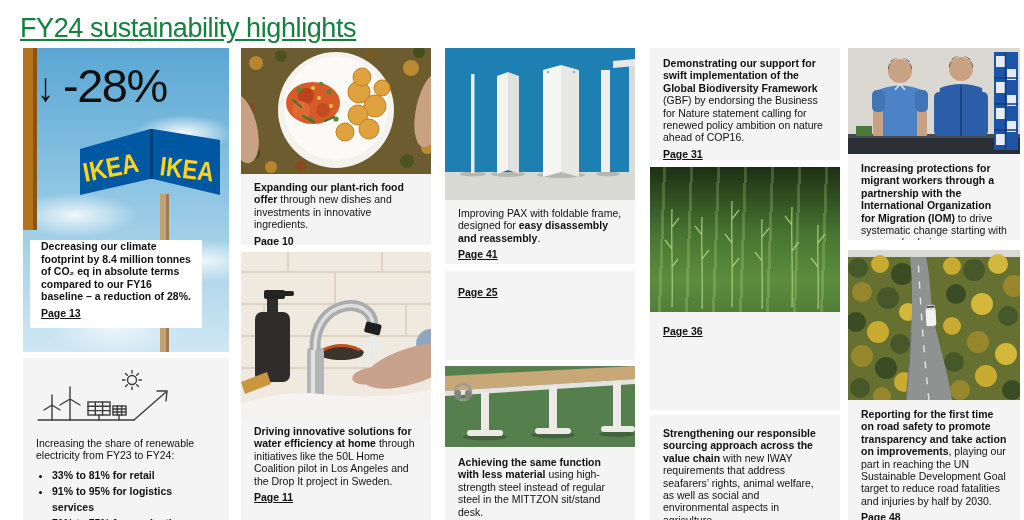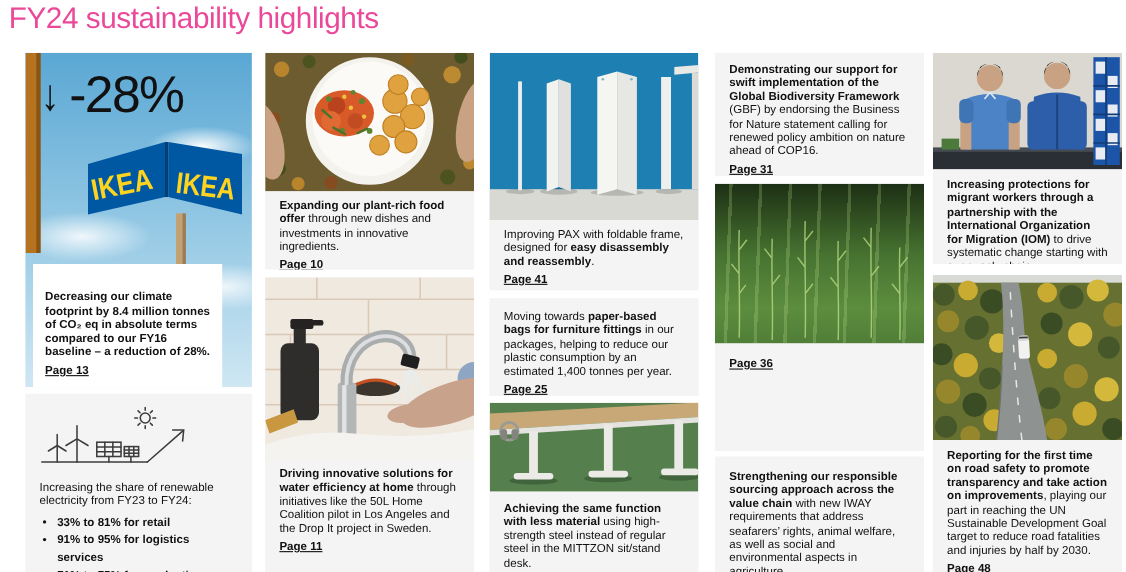--- a/index.html
+++ b/index.html
@@ -4,22 +4,22 @@
 <style>
   * { box-sizing: border-box; }
   html, body { margin: 0; padding: 0; }
   body {
     width: 1024px; height: 520px; overflow: hidden; position: relative;
     background: #ffffff; color: #111;
     font-family: "Liberation Sans", sans-serif;
   }
   svg text { font-family: "Liberation Sans", sans-serif; }
   .title {
-    position: absolute; left: 8px; top: 1px; margin: 0;
-    font-size: 27px; font-weight: 400; letter-spacing: -0.4px; color: #ec4899;
+    position: absolute; left: 8px; top: 1px; margin: 12px;
+    font-size: 27px; font-weight: 400; letter-spacing: -0.4px; color: #15803d; text-decoration: underline;
   }
   .col { position: absolute; top: 48px; display: flex; flex-direction: column; }
   #col1 { left: 23px;  width: 206px; }
   #col2 { left: 241px; width: 190px; }
   #col3 { left: 445px; width: 190px; }
   #col4 { left: 650px; width: 190px; }
   #col5 { left: 848px; width: 172px; }
   .card { background: #f4f4f4; position: relative; overflow: hidden; flex: none; }
   .photo { position: relative; overflow: hidden; width: 100%; }
   .photo svg { position: absolute; inset: 0; display: block; }
@@ -41,21 +41,21 @@
       linear-gradient(180deg, #5aa7d4 0%, #8cc4e2 45%, #cfe7f3 100%);
   }
   .stat {
     position: absolute; top: 16px; left: 14px;
     display: flex; align-items: flex-end; gap: 9px; color: #111;
   }
   .stat-arrow { font-size: 34px; line-height: 1; transform: scaleY(1.18); transform-origin: bottom; }
   .stat-num { font-size: 47px; line-height: 0.92; letter-spacing: -1.5px; }
   .overlay-box {
     position: absolute; left: 7px; top: 192px; width: 172px;
-    background: #ffffff; padding: 24px 11px 9px;
+    background: #ffffff; padding: 0 11px 9px;
   }
   .overlay-box .card-text { font-weight: 700; line-height: 1.2; }
   .sketch { display: block; margin: 3px 0 1px; }
   
   .forest {
     background:
       repeating-linear-gradient(92deg, rgba(0,0,0,0) 0 13px, rgba(205,235,150,.22) 13px 16px, rgba(0,0,0,0) 16px 27px),
       linear-gradient(180deg, #1d2f15 0%, #2c481e 16%, #477331 45%, #5c8d3e 78%, #507e38 100%);
   }
 </style>
@@ -249,21 +249,20 @@
       </svg>
     </div>
     <div class="card-body">
       <p class="card-text"><span>Improving PAX with foldable frame, designed for </span><span class="b">easy disassembly and reassembly</span><span>.</span></p>
       <p class="links"><a href="#" class="pagelink">Page 41</a></p>
     </div>
   </section>
 
   <section class="card" style="height:89px;margin-top:7px">
     <div class="card-body" style="padding-top:11px">
-      <p class="card-text"><span>Moving towards </span><span class="b">paper-based bags for furniture fittings</span><span> in our packages, helping to reduce our plastic consumption by an estimated 1,400 tonnes per year.</span></p>
       <p class="links"><a href="#" class="pagelink">Page 25</a></p>
     </div>
   </section>
 
   <section class="card" style="height:170px;margin-top:6px">
     <div class="photo" style="height:81px">
       <svg viewBox="0 0 190 81" width="190" height="81" preserveAspectRatio="none">
         <rect width="190" height="81" fill="#55804d"></rect>
         <g fill="rgba(0,0,0,0.22)">
           <ellipse cx="40" cy="71" rx="22" ry="3.5"></ellipse>

